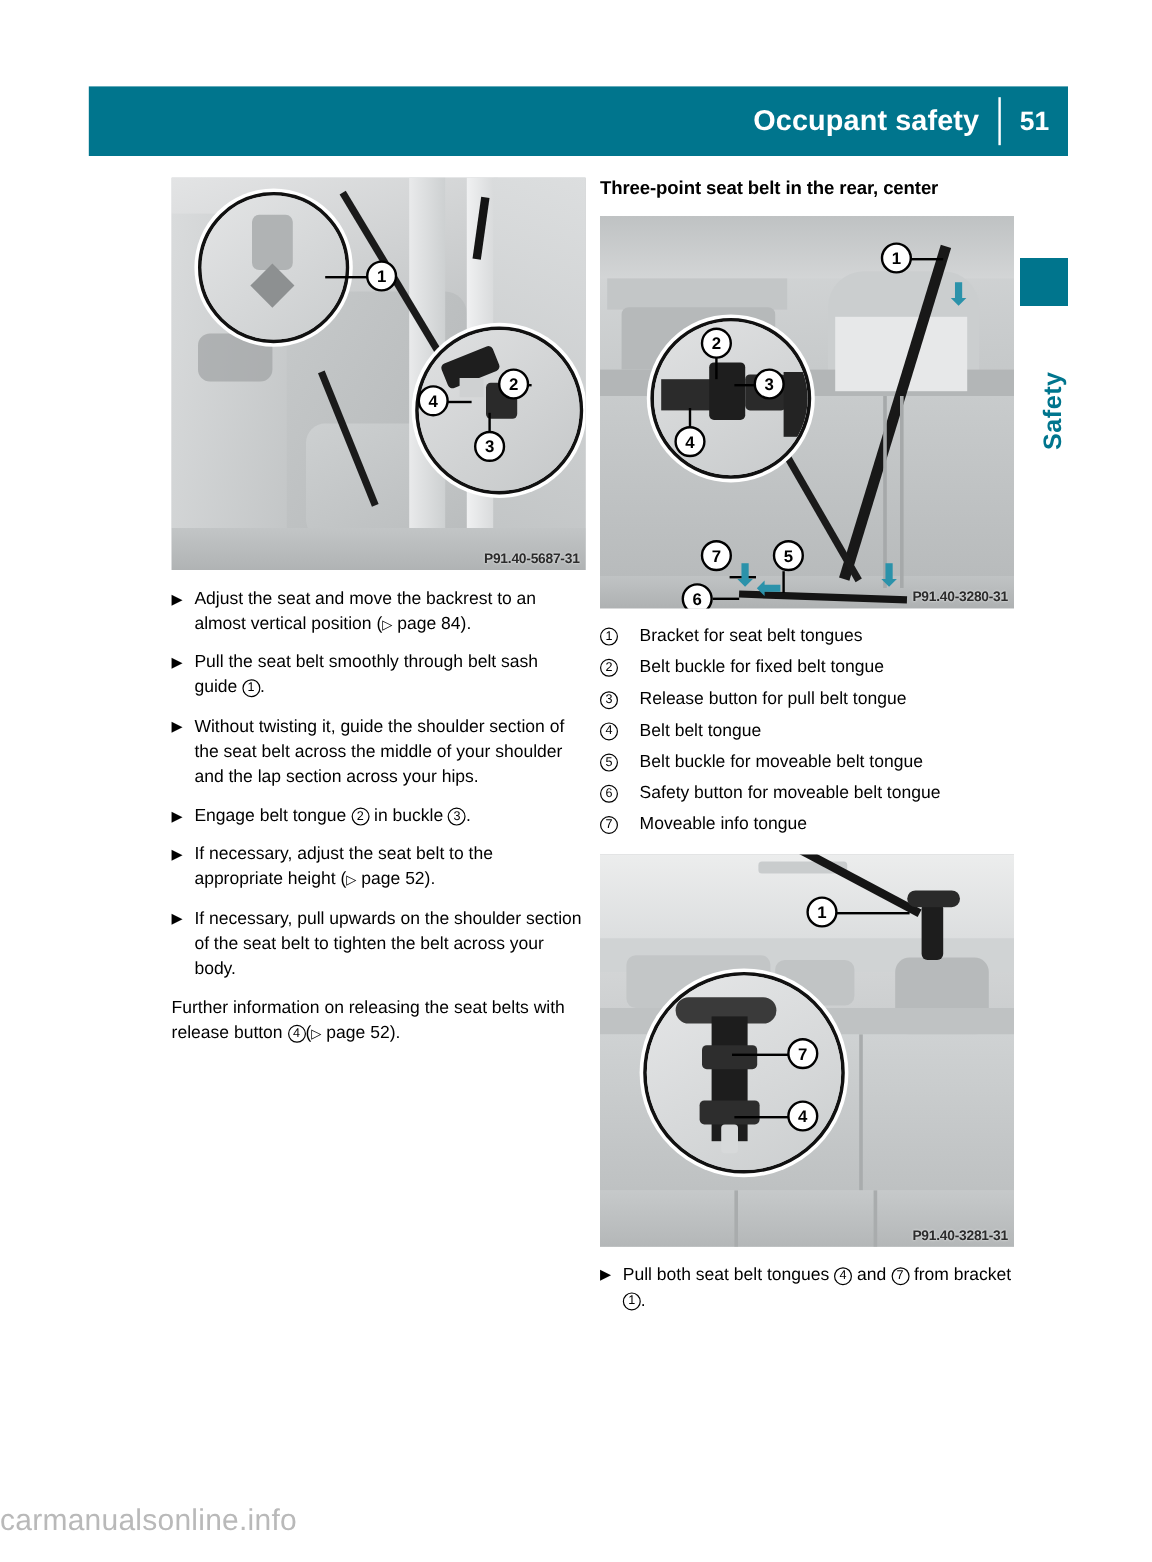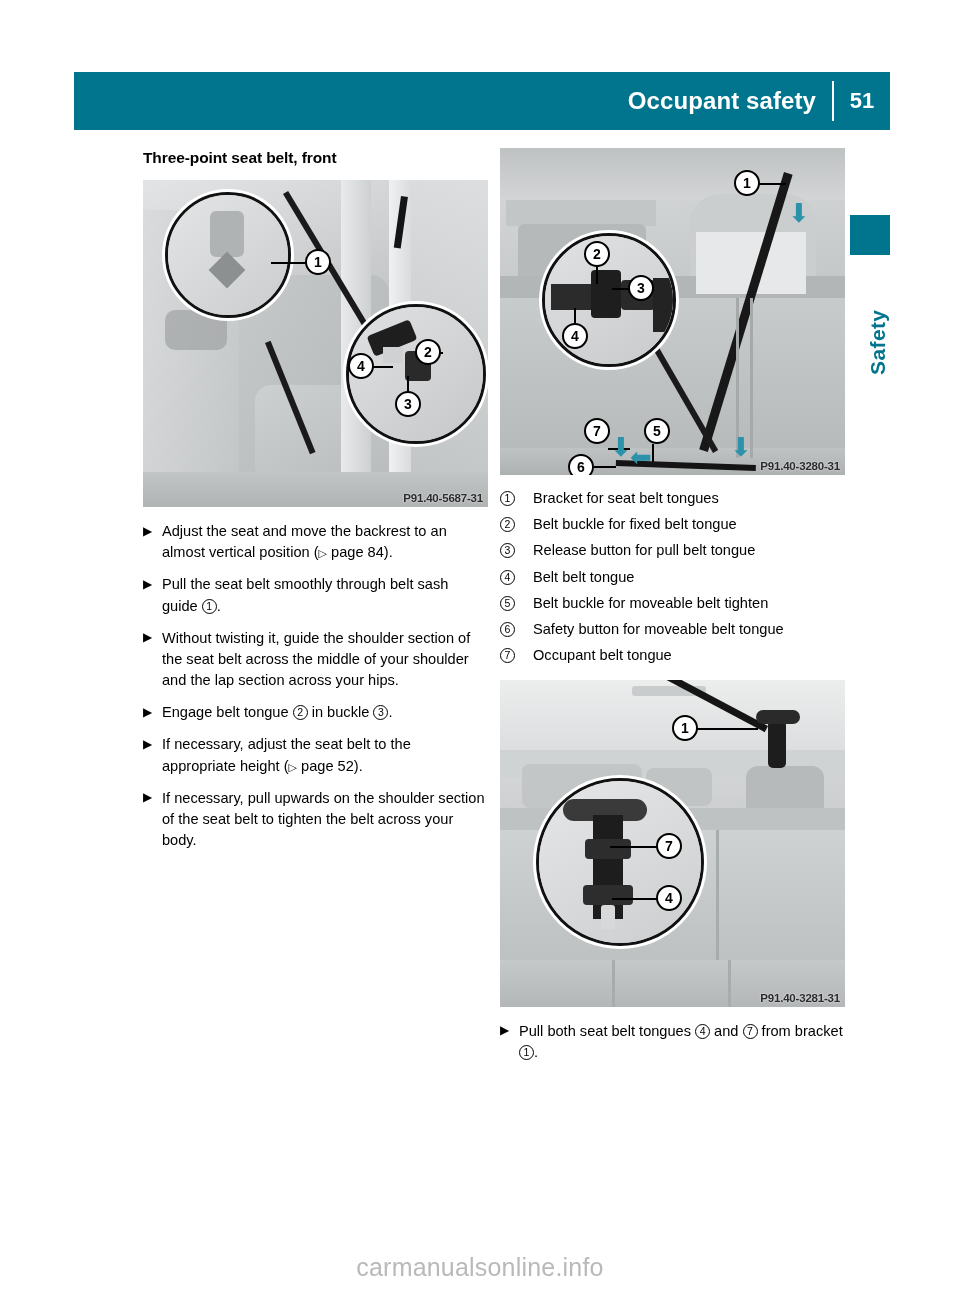--- a/index.html
+++ b/index.html
@@ -223,42 +223,40 @@
   }
   .pgref { white-space: nowrap; }
   .tri { font-size: 11px; }
 
   
   .watermark {
     position: absolute;
     left: 0;
     top: 1253px;
     width: 960px;
-    text-align: center;
     color: #b9b9b9;
     font-size: 25px;
     letter-spacing: 0.2px;
     font-family: "Liberation Sans", sans-serif;
   }
 </style>
 </head>
 <body>
 
 <div class="header-bar">
   <span class="header-title">Occupant safety</span>
   <span class="header-divider"></span>
   <span class="header-pageno">51</span>
 </div>
 
 <div class="side-tab-square"></div>
 <div class="side-tab-label">Safety</div>
 
 <div class="col col-left">
 
-  <h2 class="section-heading">Three-point seat belt, front</h2>
 
   <div class="figure fig-a">
     <div class="scene">
 
       <div class="sh" style="left:0;top:0;width:345px;height:327px;background:linear-gradient(160deg,#e3e4e5 0%,#cfd1d2 28%,#bcbfc0 55%,#d5d7d8 80%,#c4c7c8 100%);"></div>
       <div class="sh" style="left:0;top:30px;width:120px;height:297px;background:linear-gradient(100deg,#d9dbdc,#bfc2c3);"></div>
       <div class="sh" style="left:96px;top:95px;width:150px;height:232px;border-radius:28px 18px 0 0;background:linear-gradient(120deg,#c6c9ca,#b3b6b7);"></div>
       <div class="sh" style="left:112px;top:205px;width:135px;height:96px;border-radius:16px;background:linear-gradient(150deg,#cdd0d1,#b9bcbd);"></div>
       <div class="sh" style="left:198px;top:0;width:30px;height:327px;background:linear-gradient(90deg,#e9eaeb,#cdd0d1);"></div>
       <div class="sh" style="left:246px;top:0;width:26px;height:327px;background:linear-gradient(90deg,#f0f1f2,#d5d7d8);"></div>
@@ -297,24 +295,26 @@
 
   <ul class="steps" id="left-steps">
       <li><span class="marker">▶</span>Adjust the seat and move the backrest to an almost vertical position (<span class="pgref"><span class="tri">▷</span> page 84</span>).</li>
       <li><span class="marker">▶</span>Pull the seat belt smoothly through belt sash guide <span class="cnum">1</span>.</li>
       <li><span class="marker">▶</span>Without twisting it, guide the shoulder section of the seat belt across the middle of your shoulder and the lap section across your hips.</li>
       <li><span class="marker">▶</span>Engage belt tongue <span class="cnum">2</span> in buckle <span class="cnum">3</span>.</li>
       <li><span class="marker">▶</span>If necessary, adjust the seat belt to the appropriate height (<span class="pgref"><span class="tri">▷</span> page 52</span>).</li>
       <li><span class="marker">▶</span>If necessary, pull upwards on the shoulder section of the seat belt to tighten the belt across your body.</li>
     </ul>
 
+  <p class="body-text" id="left-closing">Further information on releasing the seat belts with release button <span class="cnum">4</span>(<span class="pgref"><span class="tri">▷</span> page 52</span>).</p>
 </div>
 
 <div class="col col-right">
 
+  <h2 class="section-heading">Three-point seat belt in the rear, center</h2>
 
   <div class="figure fig-b">
     <div class="scene">
       <div class="sh" style="left:0;top:0;width:345px;height:327px;background:linear-gradient(175deg,#d8dadb 0%,#c7cacb 40%,#bdc0c1 70%,#c9cccd 100%);"></div>
       <div class="sh" style="left:0;top:0;width:345px;height:52px;background:linear-gradient(180deg,#bfc2c3,#d3d5d6);"></div>
       <div class="sh" style="left:6px;top:52px;width:150px;height:26px;background:#c3c6c7;"></div>
       <div class="sh" style="left:18px;top:76px;width:128px;height:52px;border-radius:6px 6px 0 0;background:#b6b9ba;"></div>
       <div class="sh" style="left:190px;top:46px;width:126px;height:86px;border-radius:30px 30px 0 0;background:#cbcecf;"></div>
       <div class="sh" style="left:0;top:128px;width:345px;height:22px;background:#b3b6b7;"></div>
       <div class="sh" style="left:0;top:150px;width:345px;height:150px;background:linear-gradient(180deg,#c8cbcc,#b8bbbc);"></div>
@@ -358,23 +358,23 @@
     <div class="teal-arrow" style="left:130px;top:296px;">⬅</div>
 
     <div class="fig-caption">P91.40-3280-31</div>
   </div>
 
   <ul class="legend" id="legend-list">
       <li><span class="num"><span class="cnum">1</span></span><span>Bracket for seat belt tongues</span></li>
       <li><span class="num"><span class="cnum">2</span></span><span>Belt buckle for fixed belt tongue</span></li>
       <li><span class="num"><span class="cnum">3</span></span><span>Release button for pull belt tongue</span></li>
       <li><span class="num"><span class="cnum">4</span></span><span>Belt belt tongue</span></li>
-      <li><span class="num"><span class="cnum">5</span></span><span>Belt buckle for moveable belt tighten</span></li>
+      <li><span class="num"><span class="cnum">5</span></span><span>Belt buckle for moveable belt tongue</span></li>
       <li><span class="num"><span class="cnum">6</span></span><span>Safety button for moveable belt tongue</span></li>
-      <li><span class="num"><span class="cnum">7</span></span><span>Occupant belt tongue</span></li>
+      <li><span class="num"><span class="cnum">7</span></span><span>Moveable info tongue</span></li>
     </ul>
 
   <div class="figure fig-c">
     <div class="scene">
       <div class="sh" style="left:0;top:0;width:345px;height:327px;background:linear-gradient(178deg,#e2e3e4 0%,#d2d4d5 30%,#c2c5c6 62%,#cbcecf 100%);"></div>
       <div class="sh" style="left:0;top:0;width:345px;height:70px;background:linear-gradient(180deg,#eceded,#dcdedf);"></div>
       <div class="sh" style="left:132px;top:6px;width:74px;height:10px;border-radius:3px;background:#c9cccd;"></div>
       <div class="sh" style="left:0;top:70px;width:345px;height:28px;background:#d0d3d4;"></div>
       <div class="sh" style="left:22px;top:84px;width:120px;height:44px;border-radius:8px;background:#c3c6c7;"></div>
       <div class="sh" style="left:146px;top:88px;width:66px;height:38px;border-radius:8px;background:#c1c4c5;"></div>

